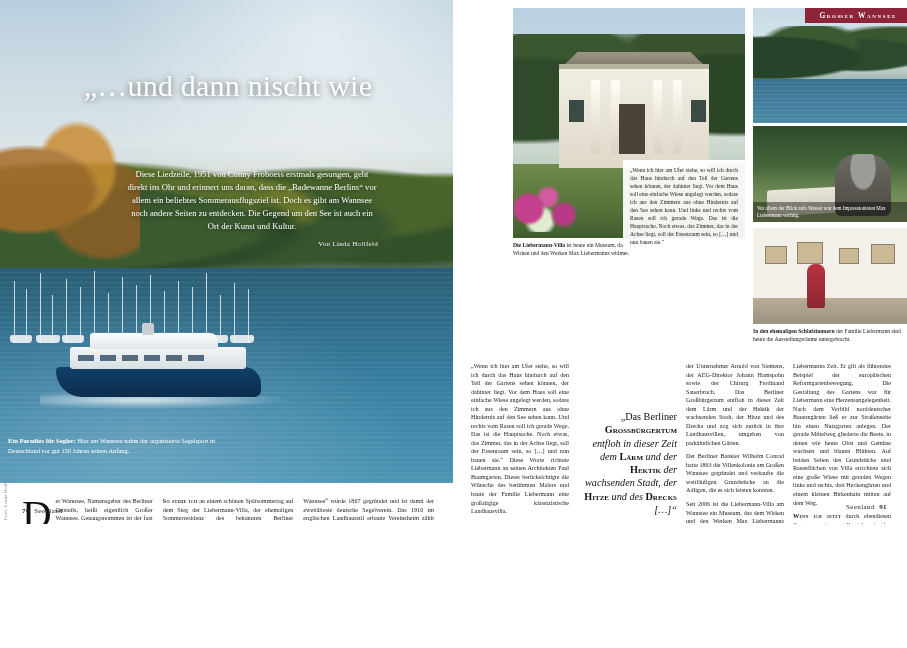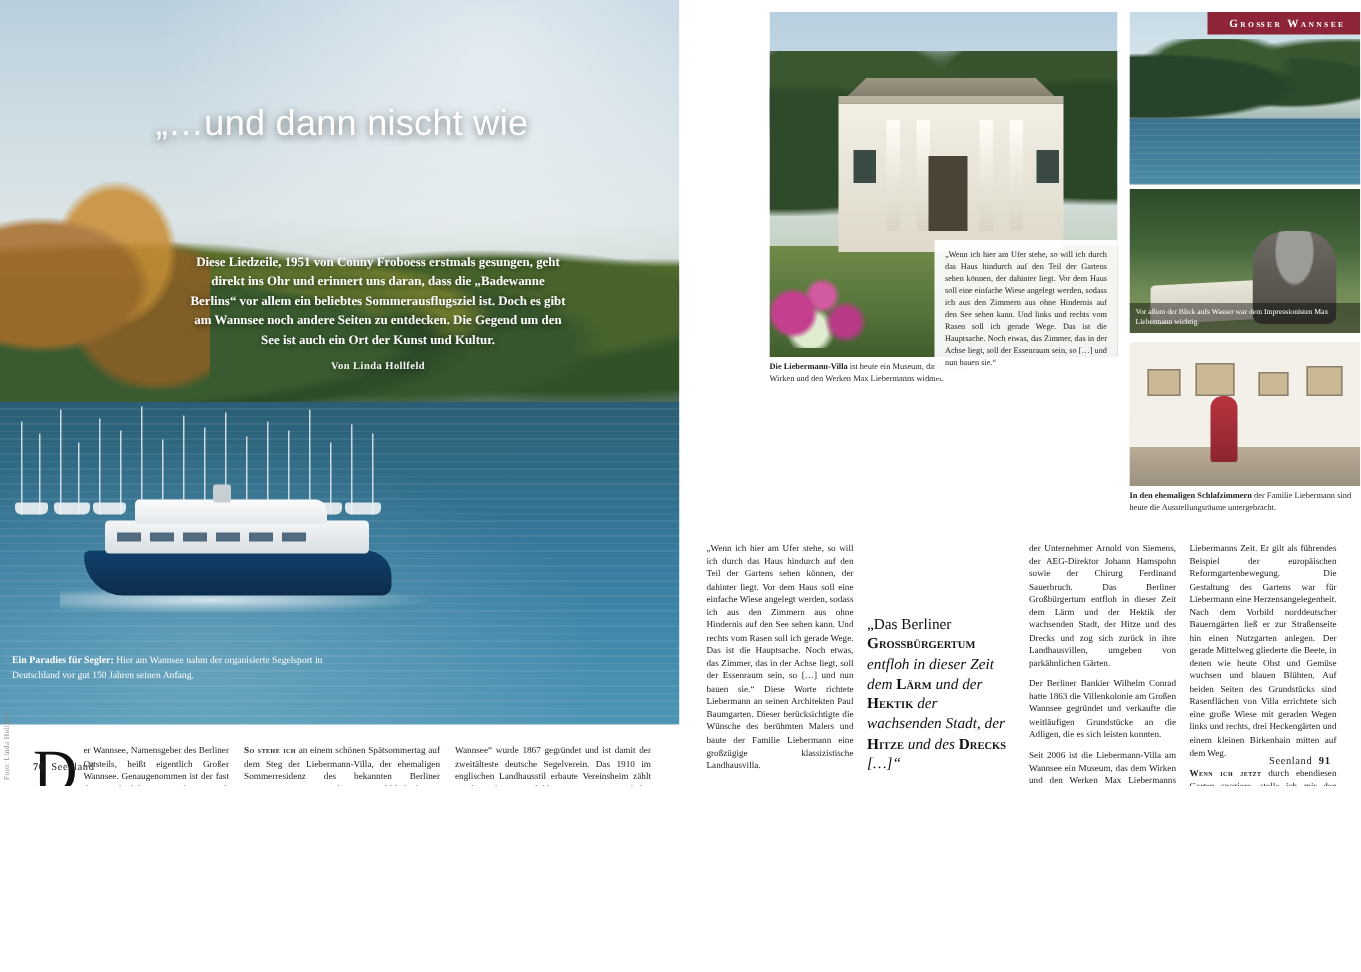--- a/index.html
+++ b/index.html
@@ -88,33 +88,33 @@
     position:absolute; left:-16px; bottom:4px; width:250px; height:18px;
     background:radial-gradient(ellipse at 40% 50%, rgba(255,255,255,.75), rgba(255,255,255,0) 70%);
   }
   .ferry-win {
     position:absolute; height:6px; background:#2a4a63; opacity:.8;
   }
 
   .hero-title {
     position:absolute; left:28px; top:68px; width:400px;
     text-align:center;
-    font-family:Liberation Sans, sans-serif;
+    font-family:Liberation Serif, serif;
     color:#ffffff;
-    font-size:24px; line-height:1.22;
+    font-size:30px; line-height:1.22;
     text-shadow:0 1px 6px rgba(0,0,0,.55);
     letter-spacing:.2px;
   }
   .hero-lede {
     position:absolute; left:126px; top:168px; width:252px;
     color:#ffffff; font-size:8.6px; line-height:1.52;
-    text-align:center; text-shadow:0 1px 4px rgba(0,0,0,.6);font-weight:bold;
+    text-align:center; text-shadow:0 1px 4px rgba(0,0,0,.6);
   }
   .hero-byline {
-    margin-top:6px; font-size:7px; letter-spacing:.3px; opacity:.95;
+    margin-top:6px; font-size:7px; letter-spacing:.3px; opacity:.95;text-align:right;
   }
   .hero-caption {
     position:absolute; left:8px; bottom:28px; width:230px;
     color:#fff; font-size:6.4px; line-height:1.45;
   }
   .hero-caption b { font-size:6.6px; }
   .credit-vert {
     position:absolute; left:3px; top:520px;
     transform:rotate(-90deg); transform-origin:left top;
     font-size:5px; color:#8b8b8b; letter-spacing:.2px;
@@ -248,21 +248,21 @@
 
   
   .right-cols {
     position:absolute; left:18px; top:362px; width:420px; height:266px;
     display:flex; gap:9px;
   }
   .rcol { width:99px; font-size:6.1px; line-height:1.4; text-align:justify; color:#1b1b1b; hyphens:auto; }
   .rcol p { margin:0 0 5px 0; }
   .pullquote {
     width:99px; font-family:"Liberation Serif", serif;
-    font-size:10.2px; line-height:1.3; text-align:left; color:#111;
+    font-size:10.2px; line-height:1.3; text-align:right; color:#111;
     padding-top:48px;
   }
   .pullquote .em { font-variant:small-caps; font-weight:bold; }
   .pullquote i { font-style:italic; }
 </style>
 </head>
 <body>
 
 <div class="spread">
 

